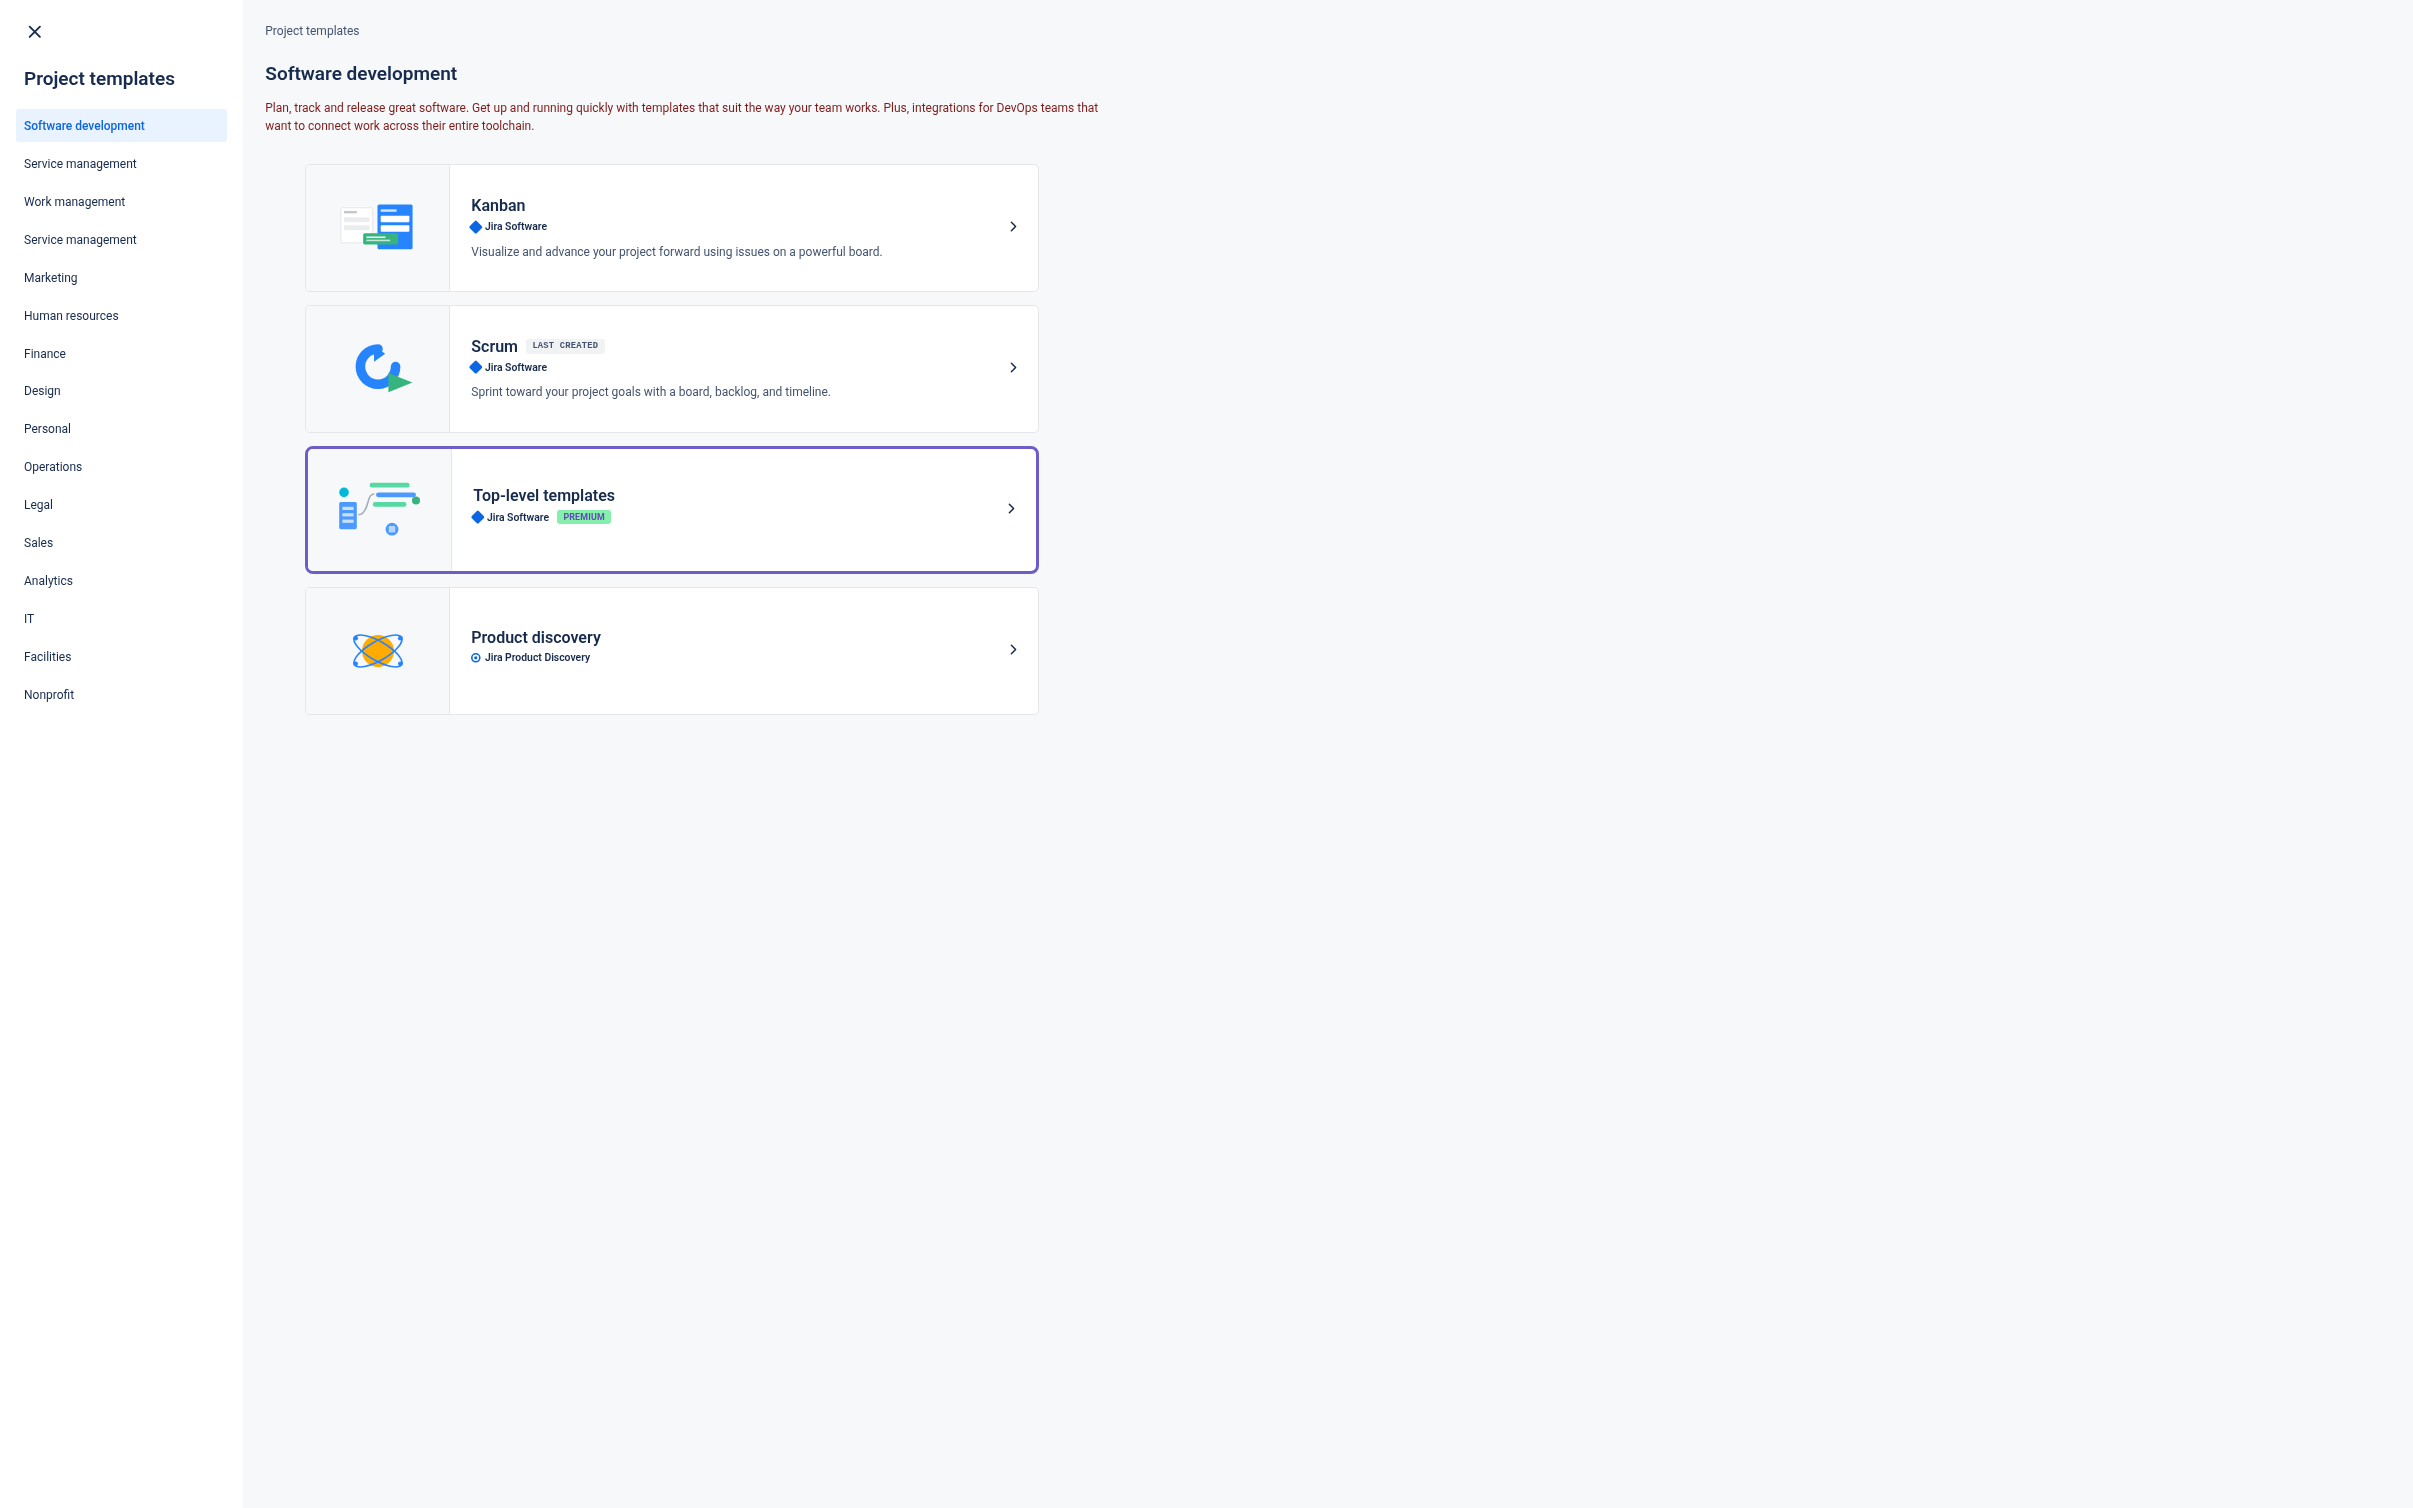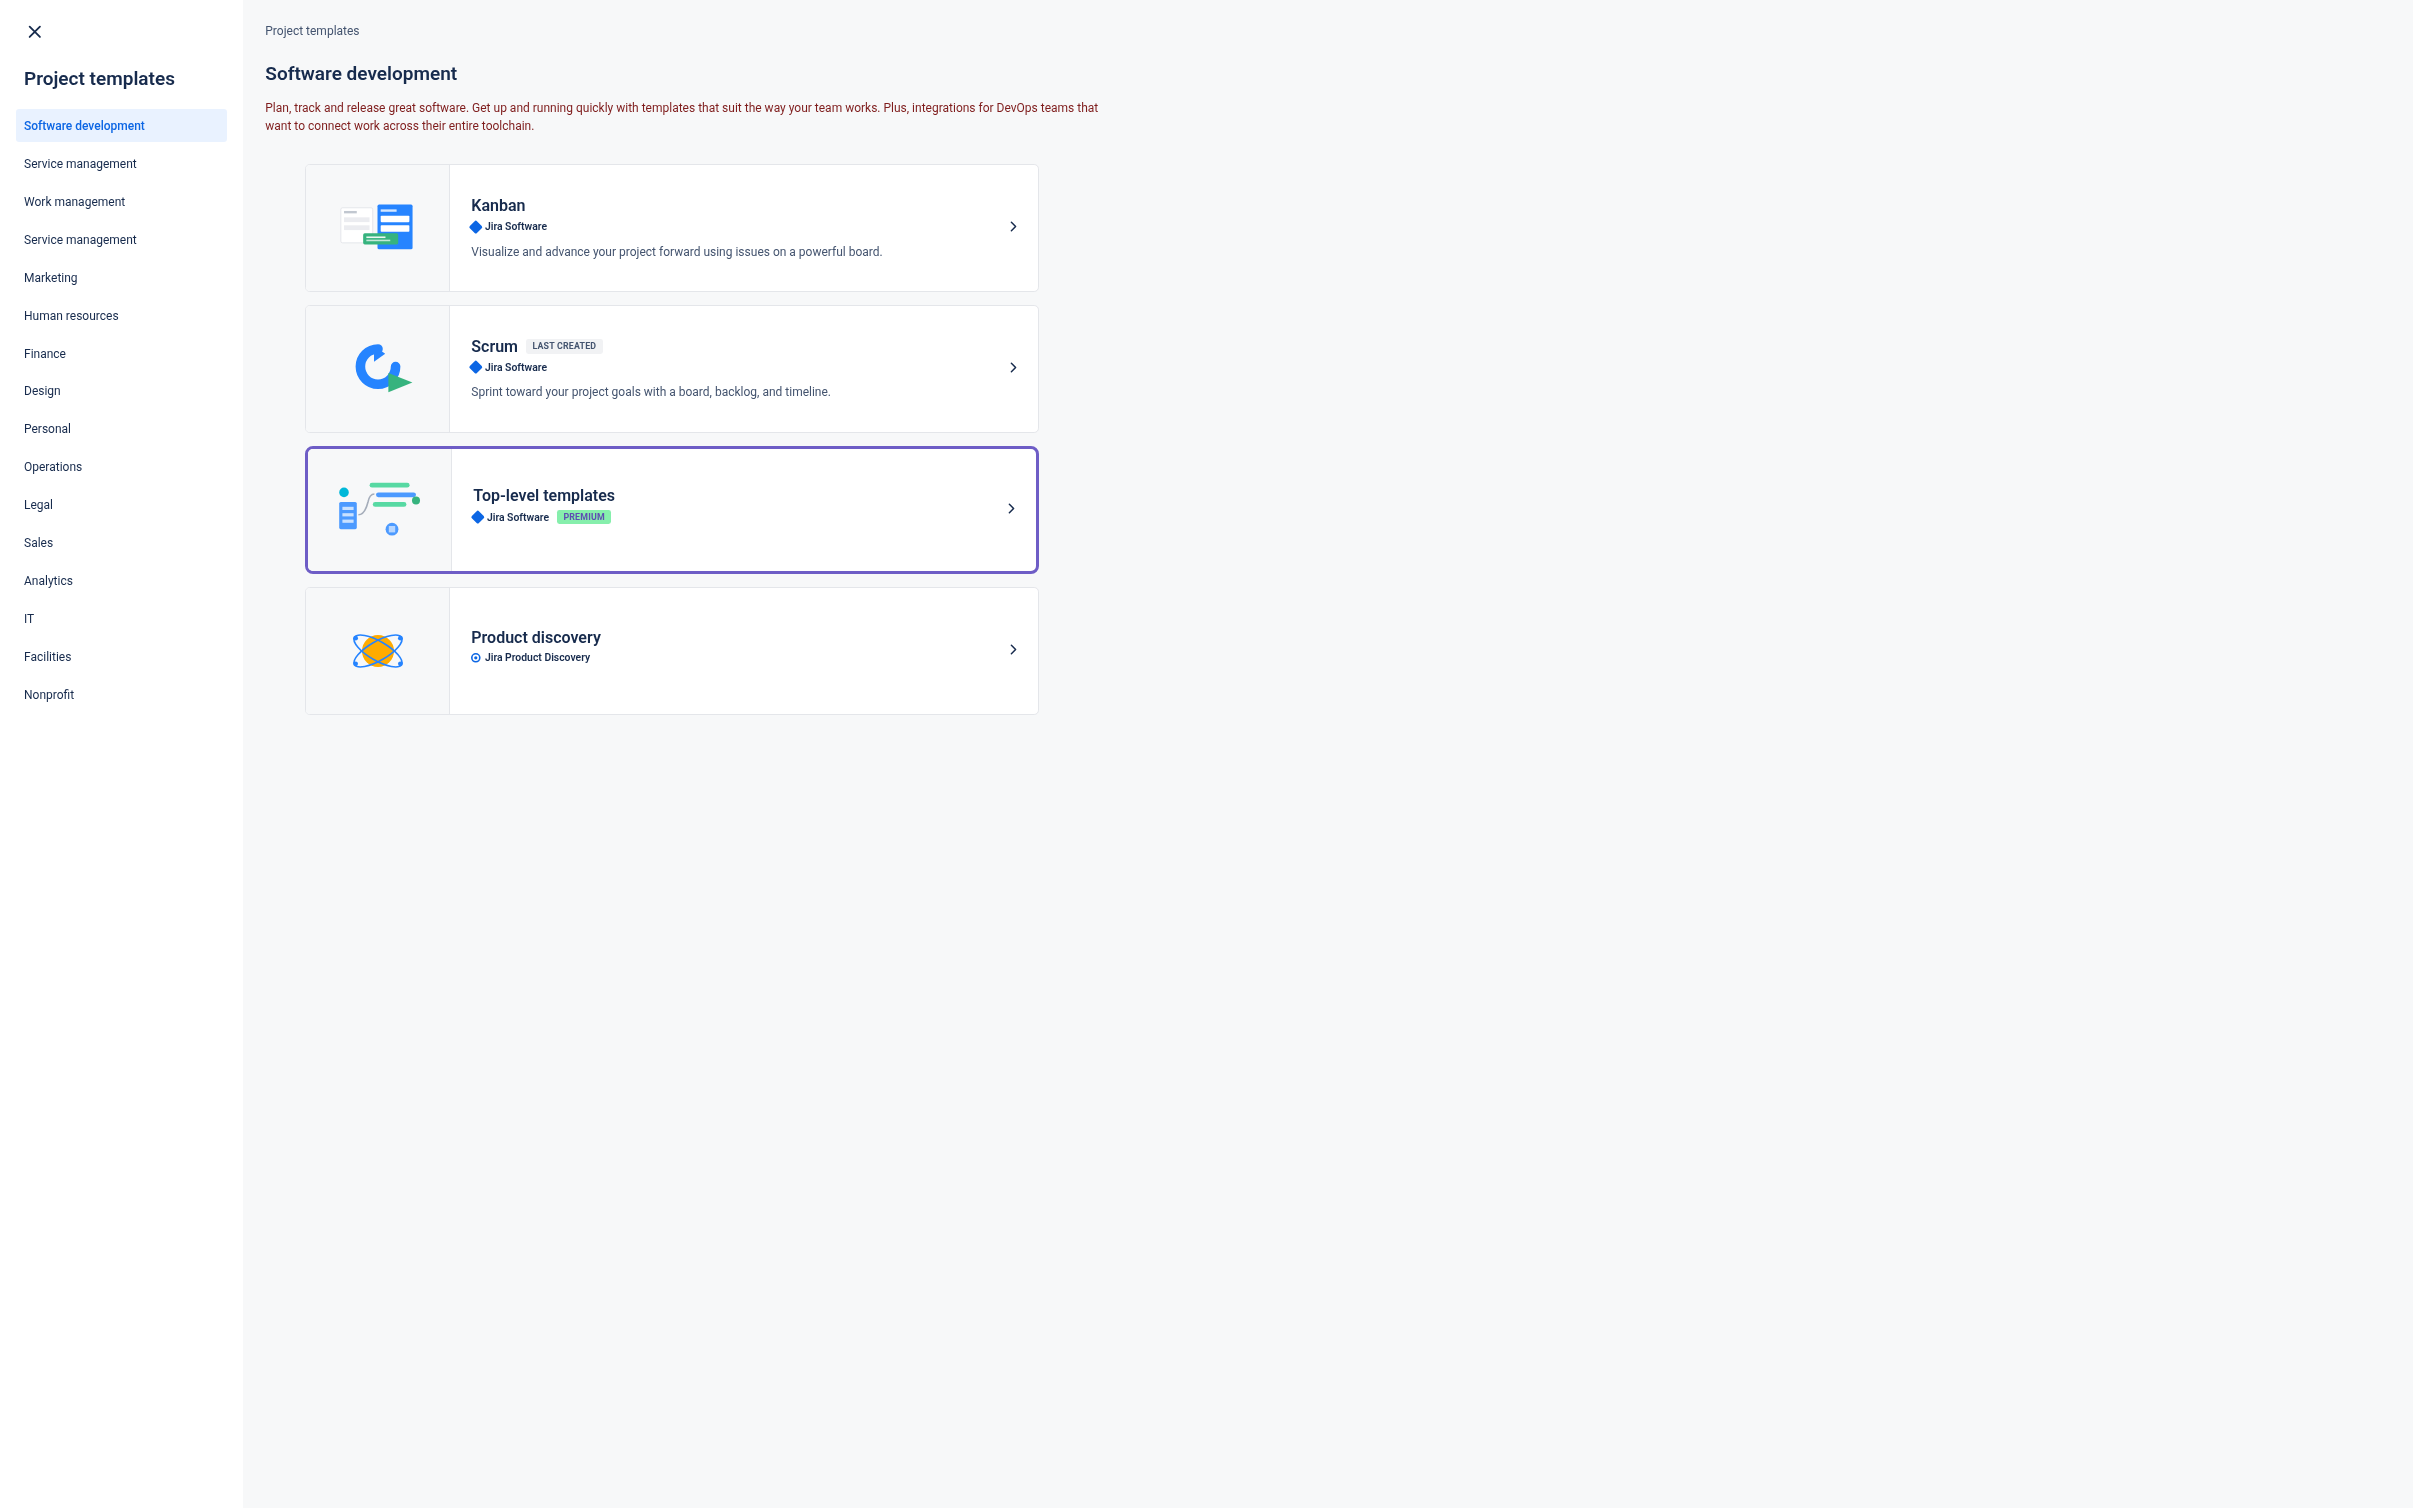--- a/index.html
+++ b/index.html
@@ -123,21 +123,21 @@
     color: #172B4D;
   }
   .badge {
     font-size: 8.8px;
     font-weight: 700;
     letter-spacing: 0.2px;
     padding: 2.4px 6.4px;
     border-radius: 2.4px;
     text-transform: uppercase;
   }
-  .badge-gray { background: #F1F2F4; color: #44546F; }
+  .badge-gray { background: #F1F2F4; color: #44546F; font-family: Liberation Mono, monospace; }
   .badge-premium { background: #86efac; color: #5E4DB2; }
   .product-row {
     display: flex;
     align-items: center;
     gap: 8px;
     margin-bottom: 9.6px;
     text-align: center;
   }
   .product-label {
     display: flex;

